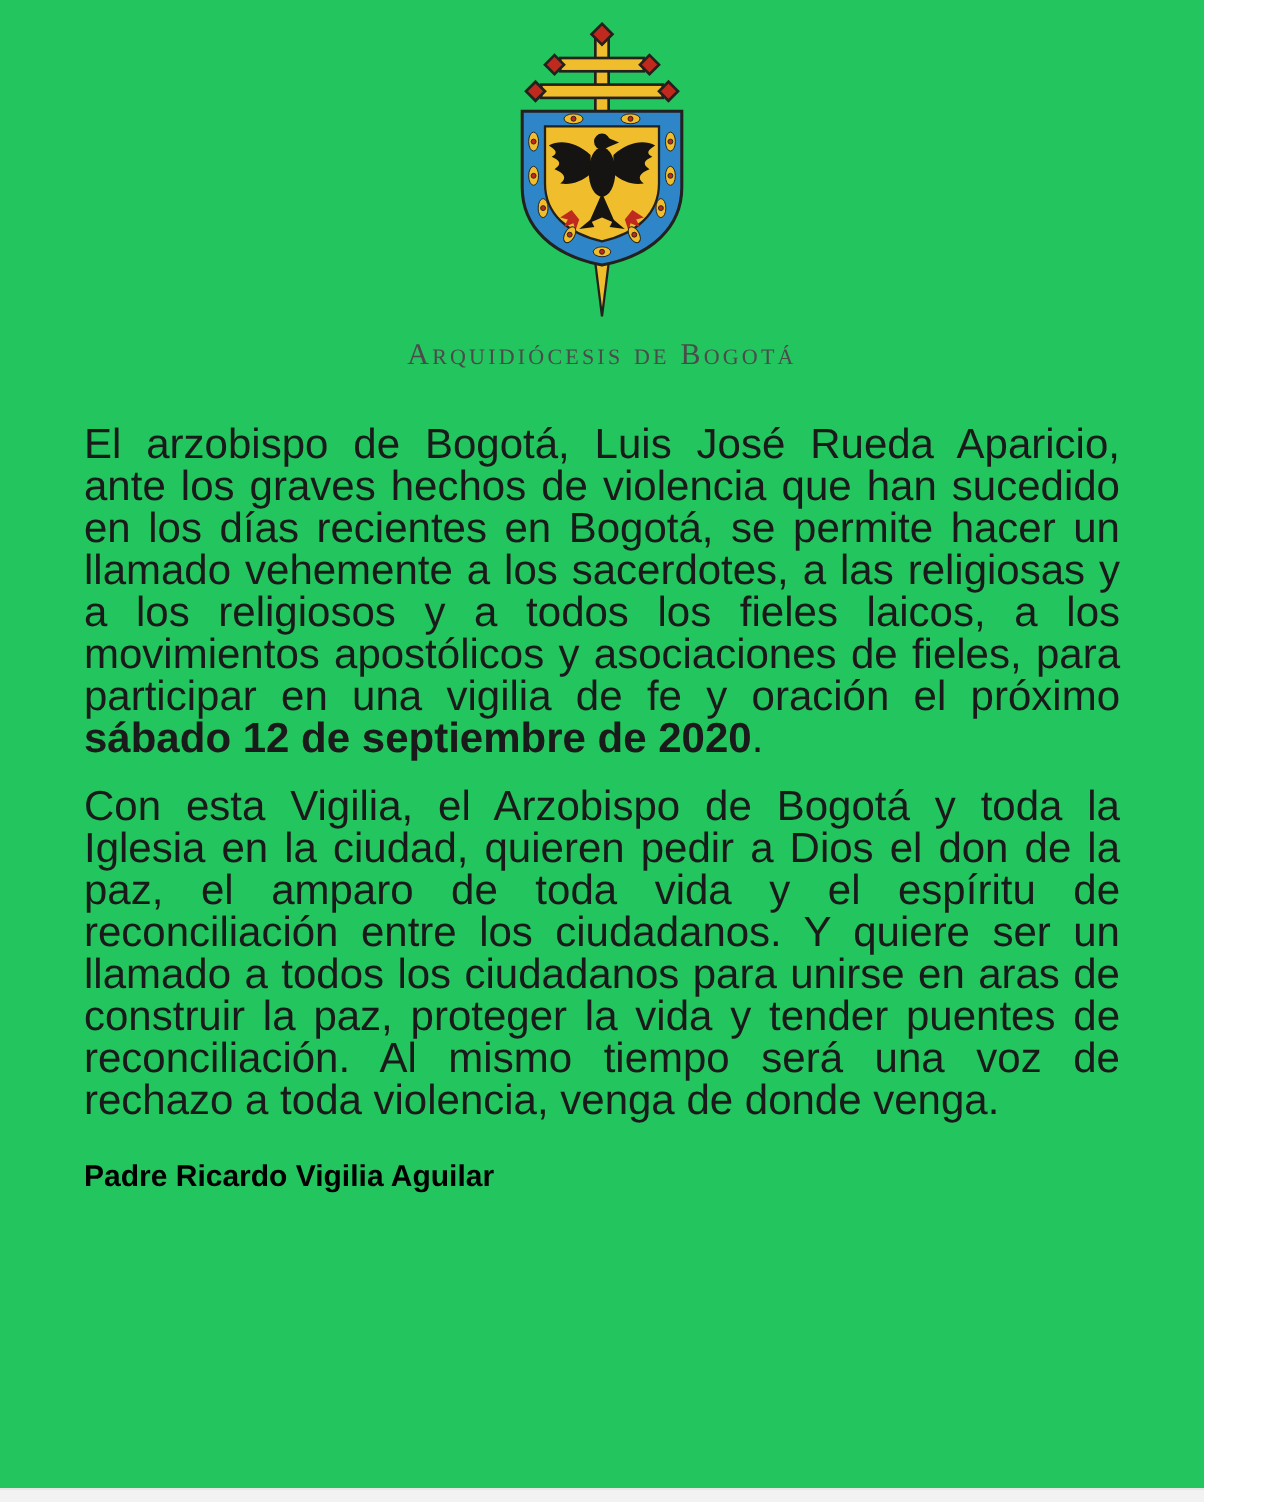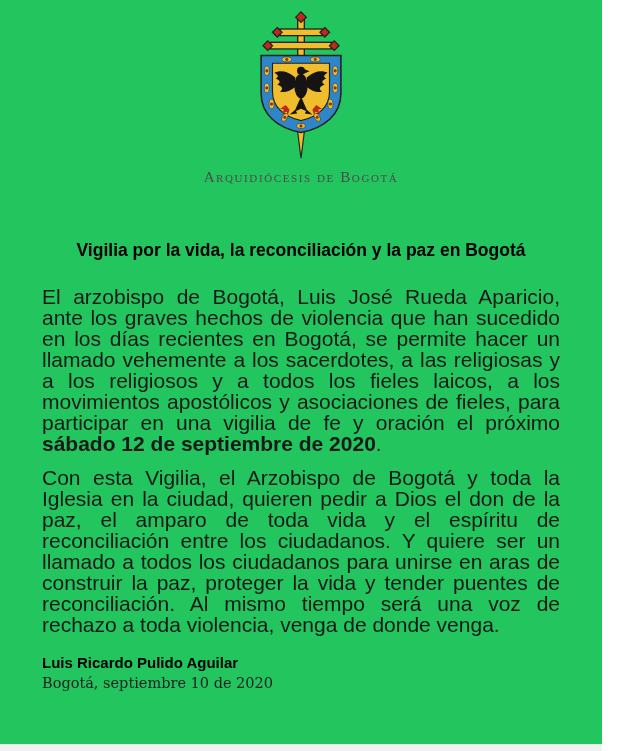--- a/index.html
+++ b/index.html
@@ -149,26 +149,24 @@
           <g>
               <ellipse cx="70" cy="122" rx="4.6" ry="2.6" fill="#F0BE2C"></ellipse>
               <circle cx="70" cy="122" r="1.3" fill="#C02A1E"></circle>
             </g>
         </g>
       </g>
     </svg>
     <div class="org-caption">Arquidiócesis de Bogotá</div>
   </div>
 
-  <h1 class="doc-title">Vigilia por la vida, la reconciliación y la paz en Bogotá</h1>
 
   <div class="body-text">
     <p><span>El arzobispo de Bogotá, Luis José Rueda Aparicio, ante los graves hechos de violencia que han sucedido en los días recientes en Bogotá, se permite hacer un llamado vehemente a los sacerdotes, a las religiosas y a los religiosos y a todos los fieles laicos, a los movimientos apostólicos y asociaciones de fieles, para participar en una vigilia de fe y oración el próximo </span><strong>sábado 12 de septiembre de 2020</strong><span>.</span></p>
     <p>Con esta Vigilia, el Arzobispo de Bogotá y toda la Iglesia en la ciudad, quieren pedir a Dios el don de la paz, el amparo de toda vida y el espíritu de reconciliación entre los ciudadanos. Y quiere ser un llamado a todos los ciudadanos para unirse en aras de construir la paz, proteger la vida y tender puentes de reconciliación. Al mismo tiempo será una voz de rechazo a toda violencia, venga de donde venga.</p>
   </div>
 
   <div class="signature">
-    <div class="sig-name">Luis Ricardo Pulido Aguilar</div>
-    <div class="sig-date">Bogotá, septiembre 10 de 2020</div>
+    <div class="sig-name">Padre Ricardo Vigilia Aguilar</div>
   </div>
 
   <div class="bottom-strip"></div>
 </div>
 
 </body></html>

